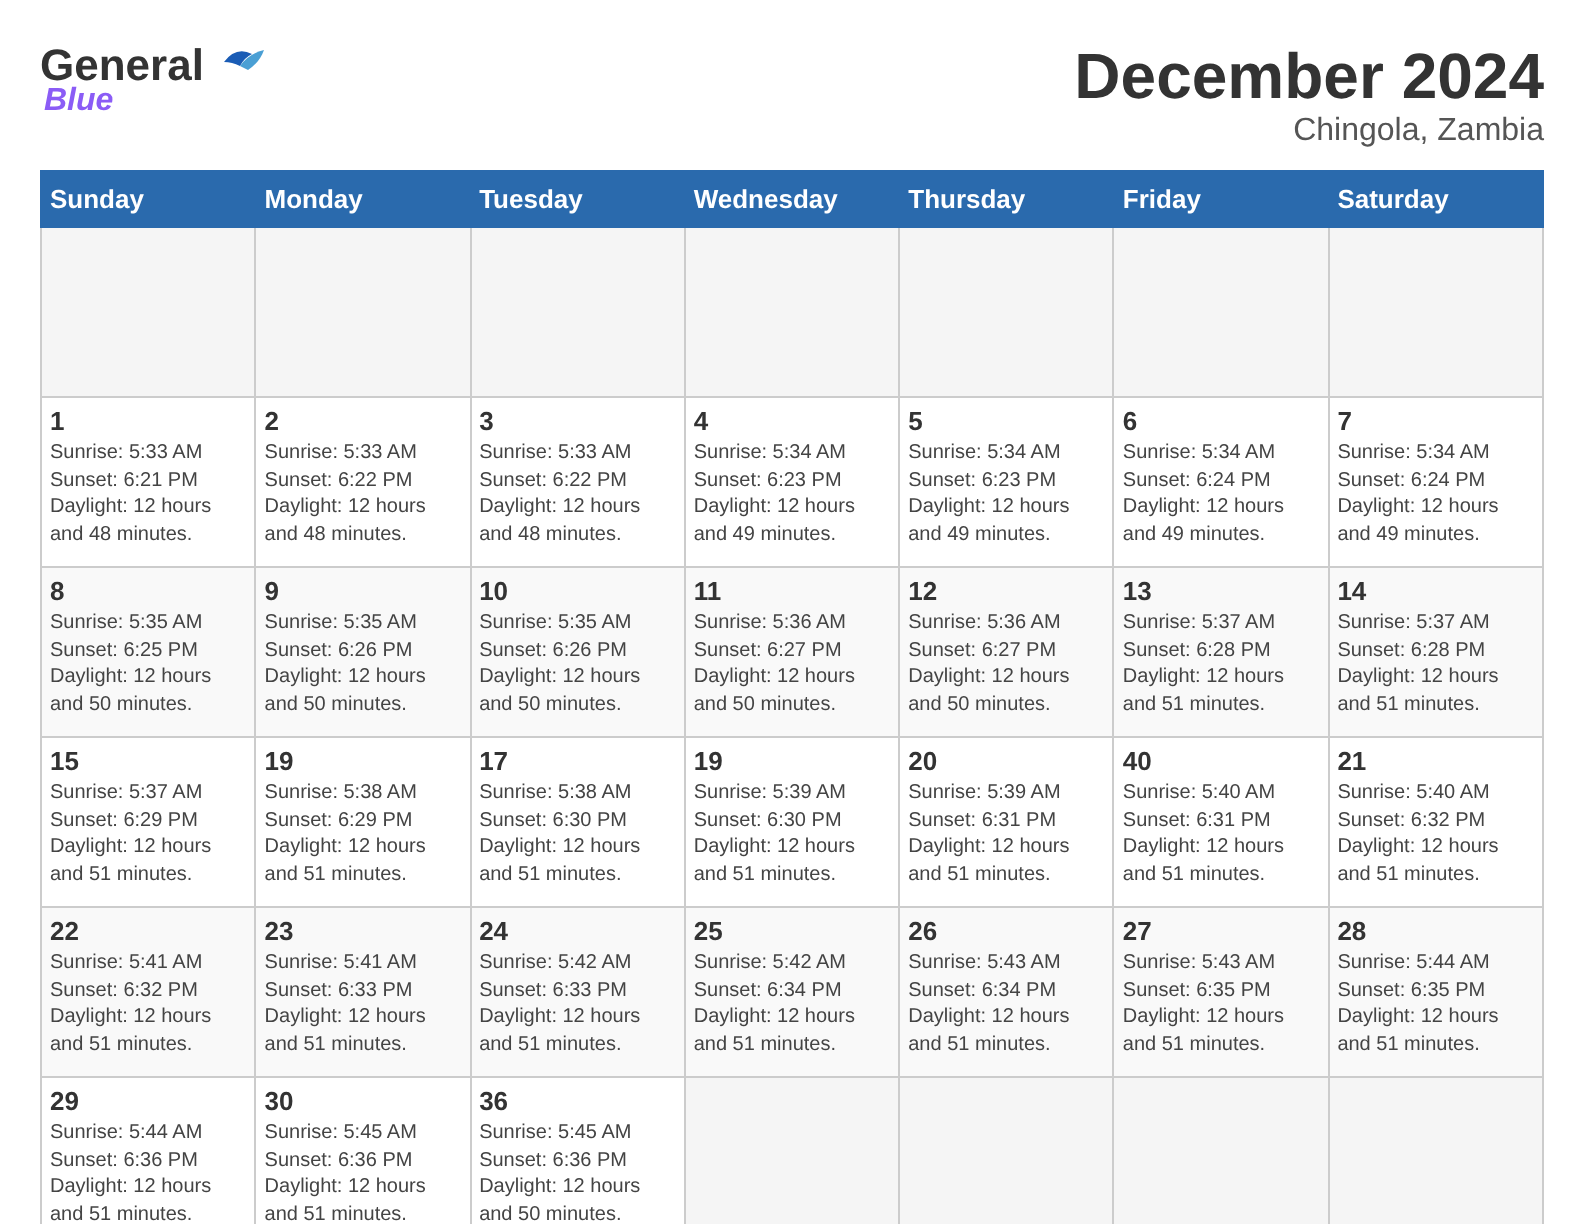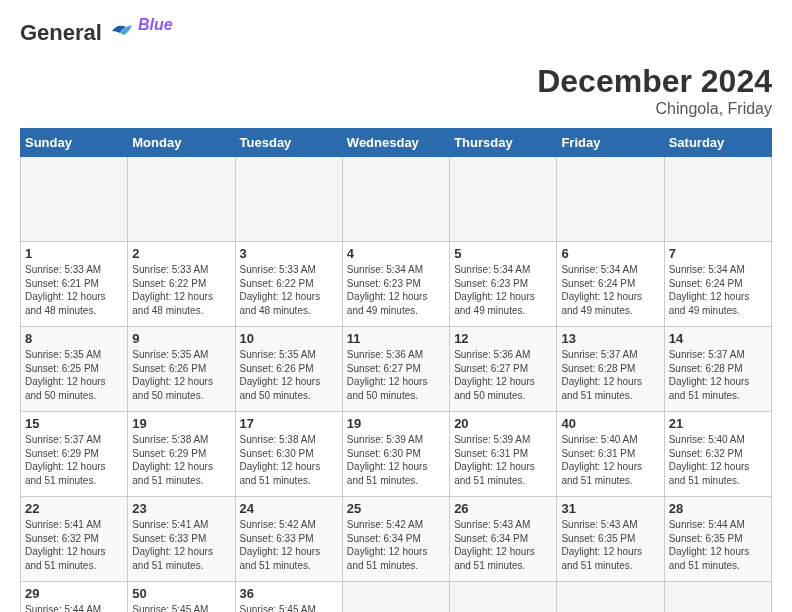--- a/index.html
+++ b/index.html
@@ -11,25 +11,25 @@
       padding: 20px;
     }
     .header-area {
       display: flex;
       justify-content: space-between;
       align-items: flex-start;
       margin-bottom: 10px;
     }
     .logo {
       display: flex;
+      flex-direction: column;
       align-items: flex-start;
     }
     .title-area {
       text-align: right;
-      margin-top: 43px;
     }
     .title-area h1 {
       font-size: 32px;
       font-weight: bold;
       color: #333;
     }
     .title-area h2 {
       font-size: 16px;
       font-weight: normal;
       color: #555;
@@ -91,21 +91,21 @@
         <path d="M8,10 Q14,2 22,6 Q18,8 16,12 Q12,10 8,10Z" fill="#1a5cb5"></path>
         <path d="M16,12 Q20,6 28,4 Q26,10 20,14Z" fill="#4a9fd4"></path>
       </svg>
     </div>
     <div style="margin-top:-4px; margin-left:2px;">
       <span style="font-size:16px; font-weight:bold; color:#8b5cf6;font-style:italic;">Blue</span>
     </div>
   </div>
   <div class="title-area">
     <h1>December 2024</h1>
-    <h2>Chingola, Friday</h2>
+    <h2>Chingola, Zambia</h2>
   </div>
 </div>
 
 <table class="calendar">
   <thead>
     <tr>
     <th>Sunday</th>
         <th>Monday</th>
         <th>Tuesday</th>
         <th>Wednesday</th>
@@ -307,21 +307,21 @@
 and 51 minutes.</div>
         </td>
         <td>
           <span class="day-number">26</span>
           <div class="day-info" style="white-space: pre-line;">Sunrise: 5:43 AM
 Sunset: 6:34 PM
 Daylight: 12 hours
 and 51 minutes.</div>
         </td>
         <td>
-          <span class="day-number">31</span>
+          <span class="day-number">27</span>
           <div class="day-info" style="white-space: pre-line;">Sunrise: 5:43 AM
 Sunset: 6:35 PM
 Daylight: 12 hours
 and 51 minutes.</div>
         </td>
         <td>
           <span class="day-number">28</span>
           <div class="day-info" style="white-space: pre-line;">Sunrise: 5:44 AM
 Sunset: 6:35 PM
 Daylight: 12 hours
@@ -330,21 +330,21 @@
       </tr>
       <tr>
         <td>
           <span class="day-number">29</span>
           <div class="day-info" style="white-space: pre-line;">Sunrise: 5:44 AM
 Sunset: 6:36 PM
 Daylight: 12 hours
 and 51 minutes.</div>
         </td>
         <td>
-          <span class="day-number">50</span>
+          <span class="day-number">30</span>
           <div class="day-info" style="white-space: pre-line;">Sunrise: 5:45 AM
 Sunset: 6:36 PM
 Daylight: 12 hours
 and 51 minutes.</div>
         </td>
         <td>
           <span class="day-number">36</span>
           <div class="day-info" style="white-space: pre-line;">Sunrise: 5:45 AM
 Sunset: 6:36 PM
 Daylight: 12 hours

